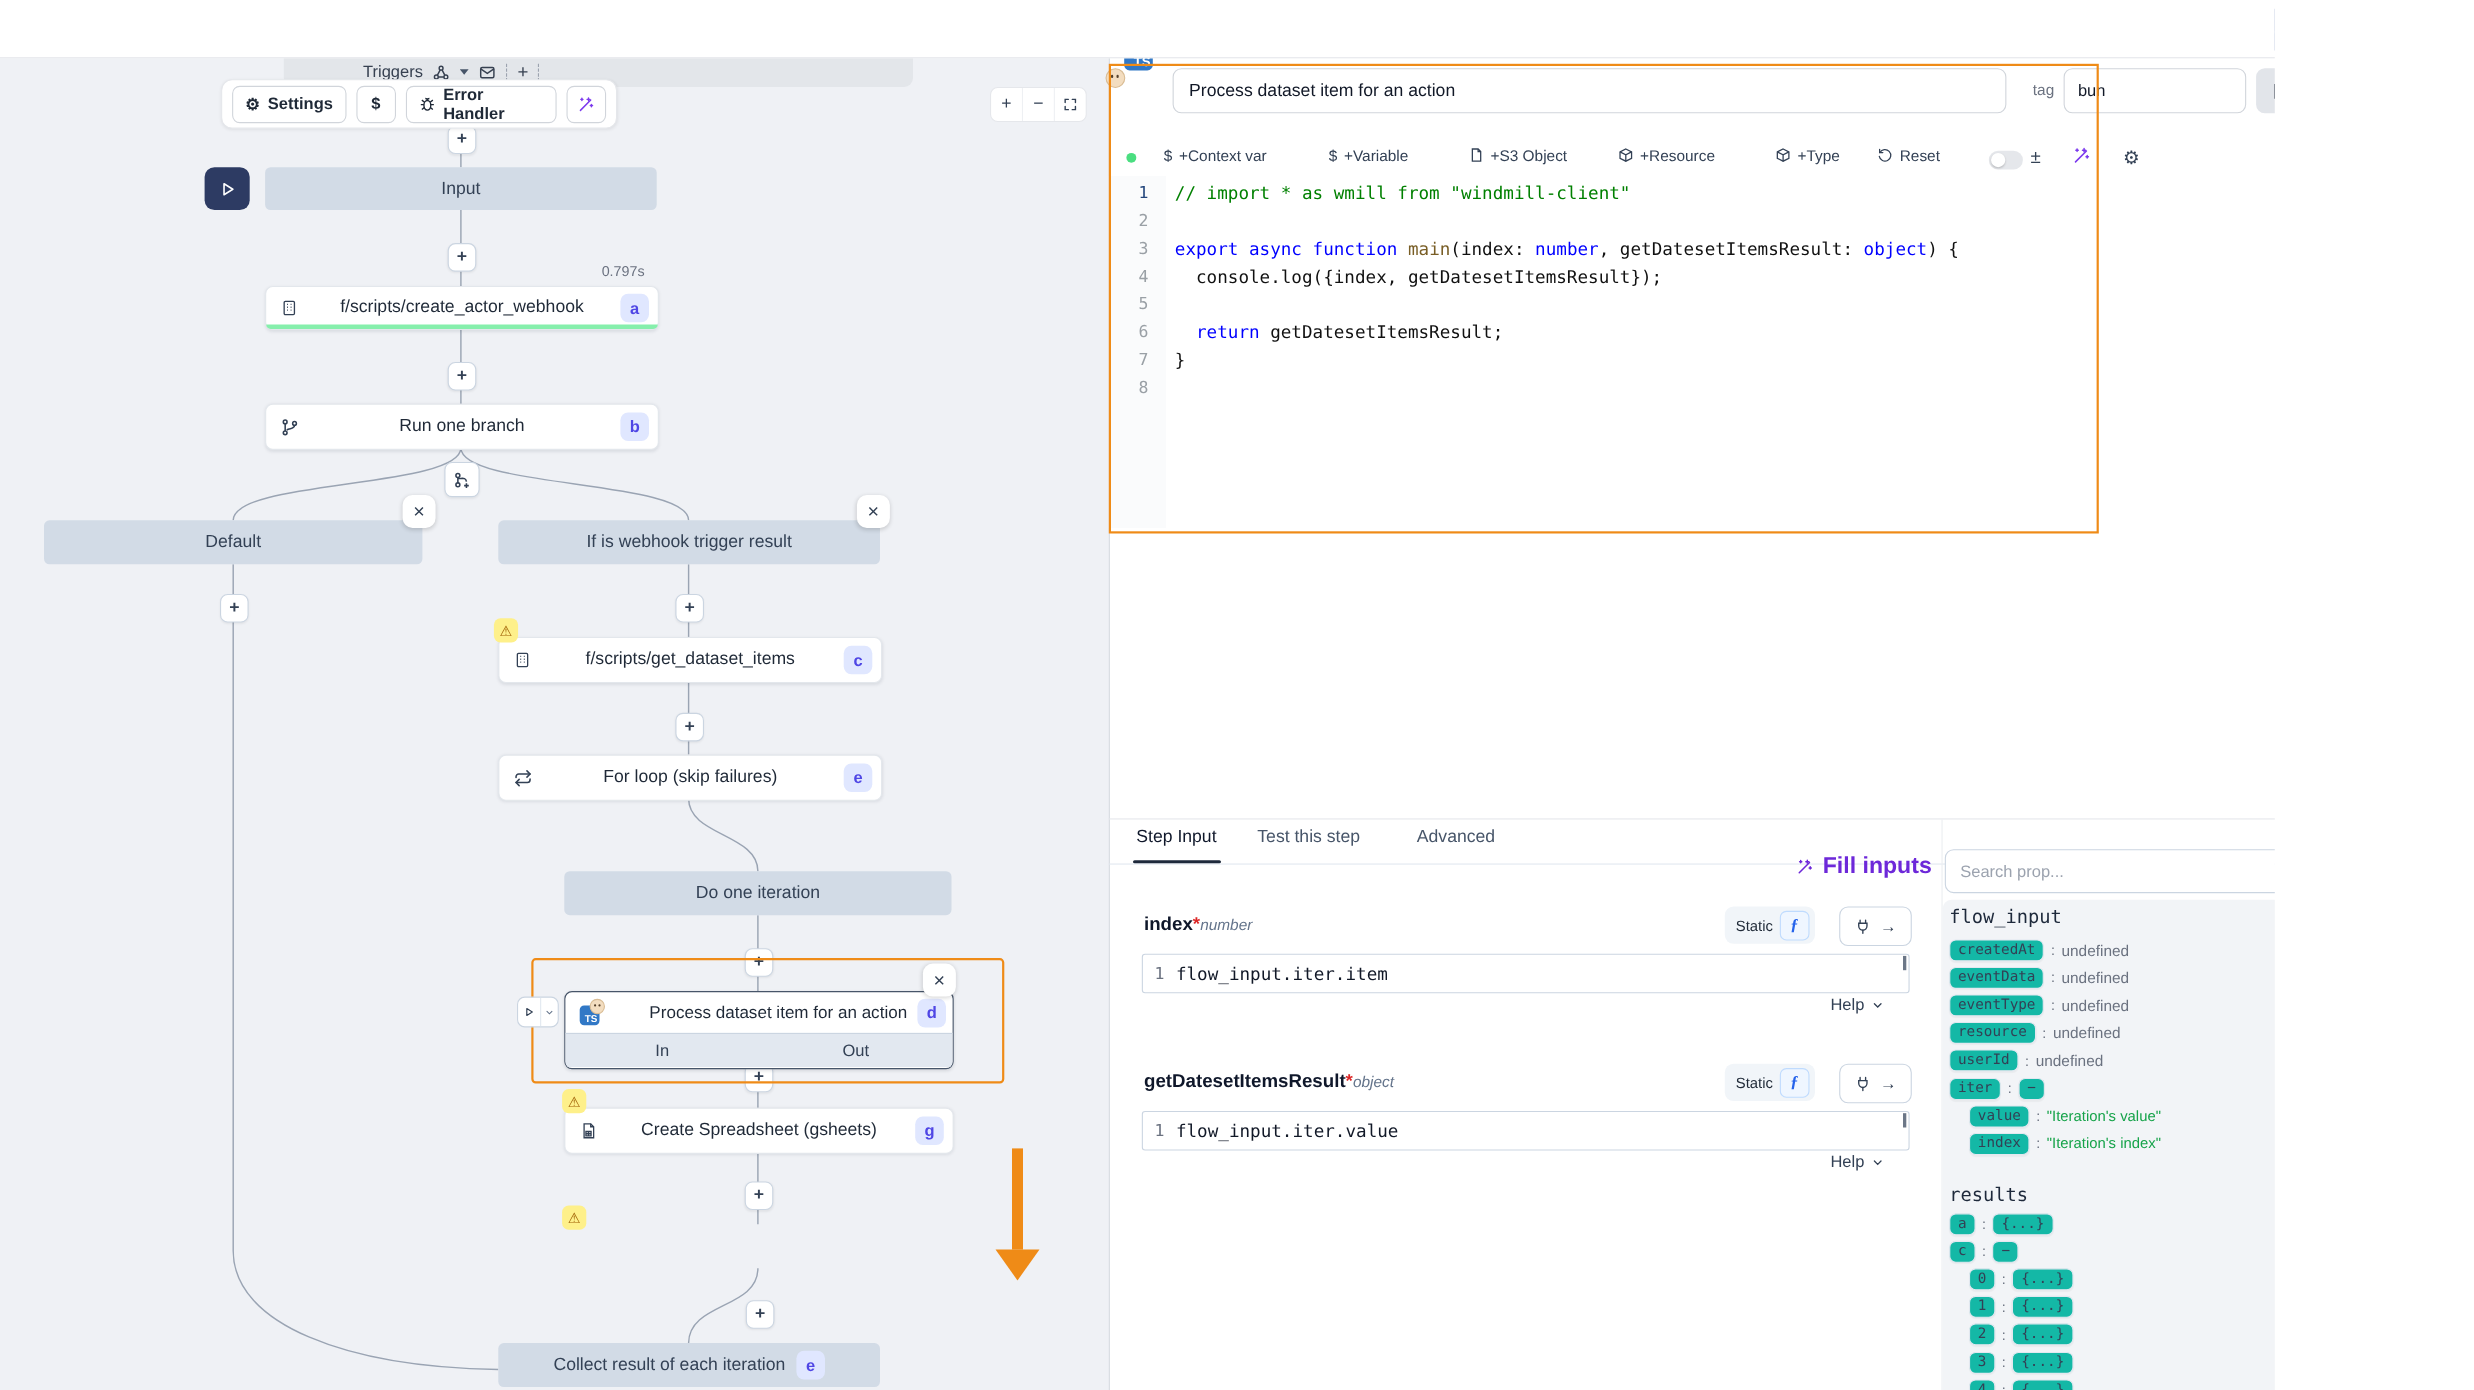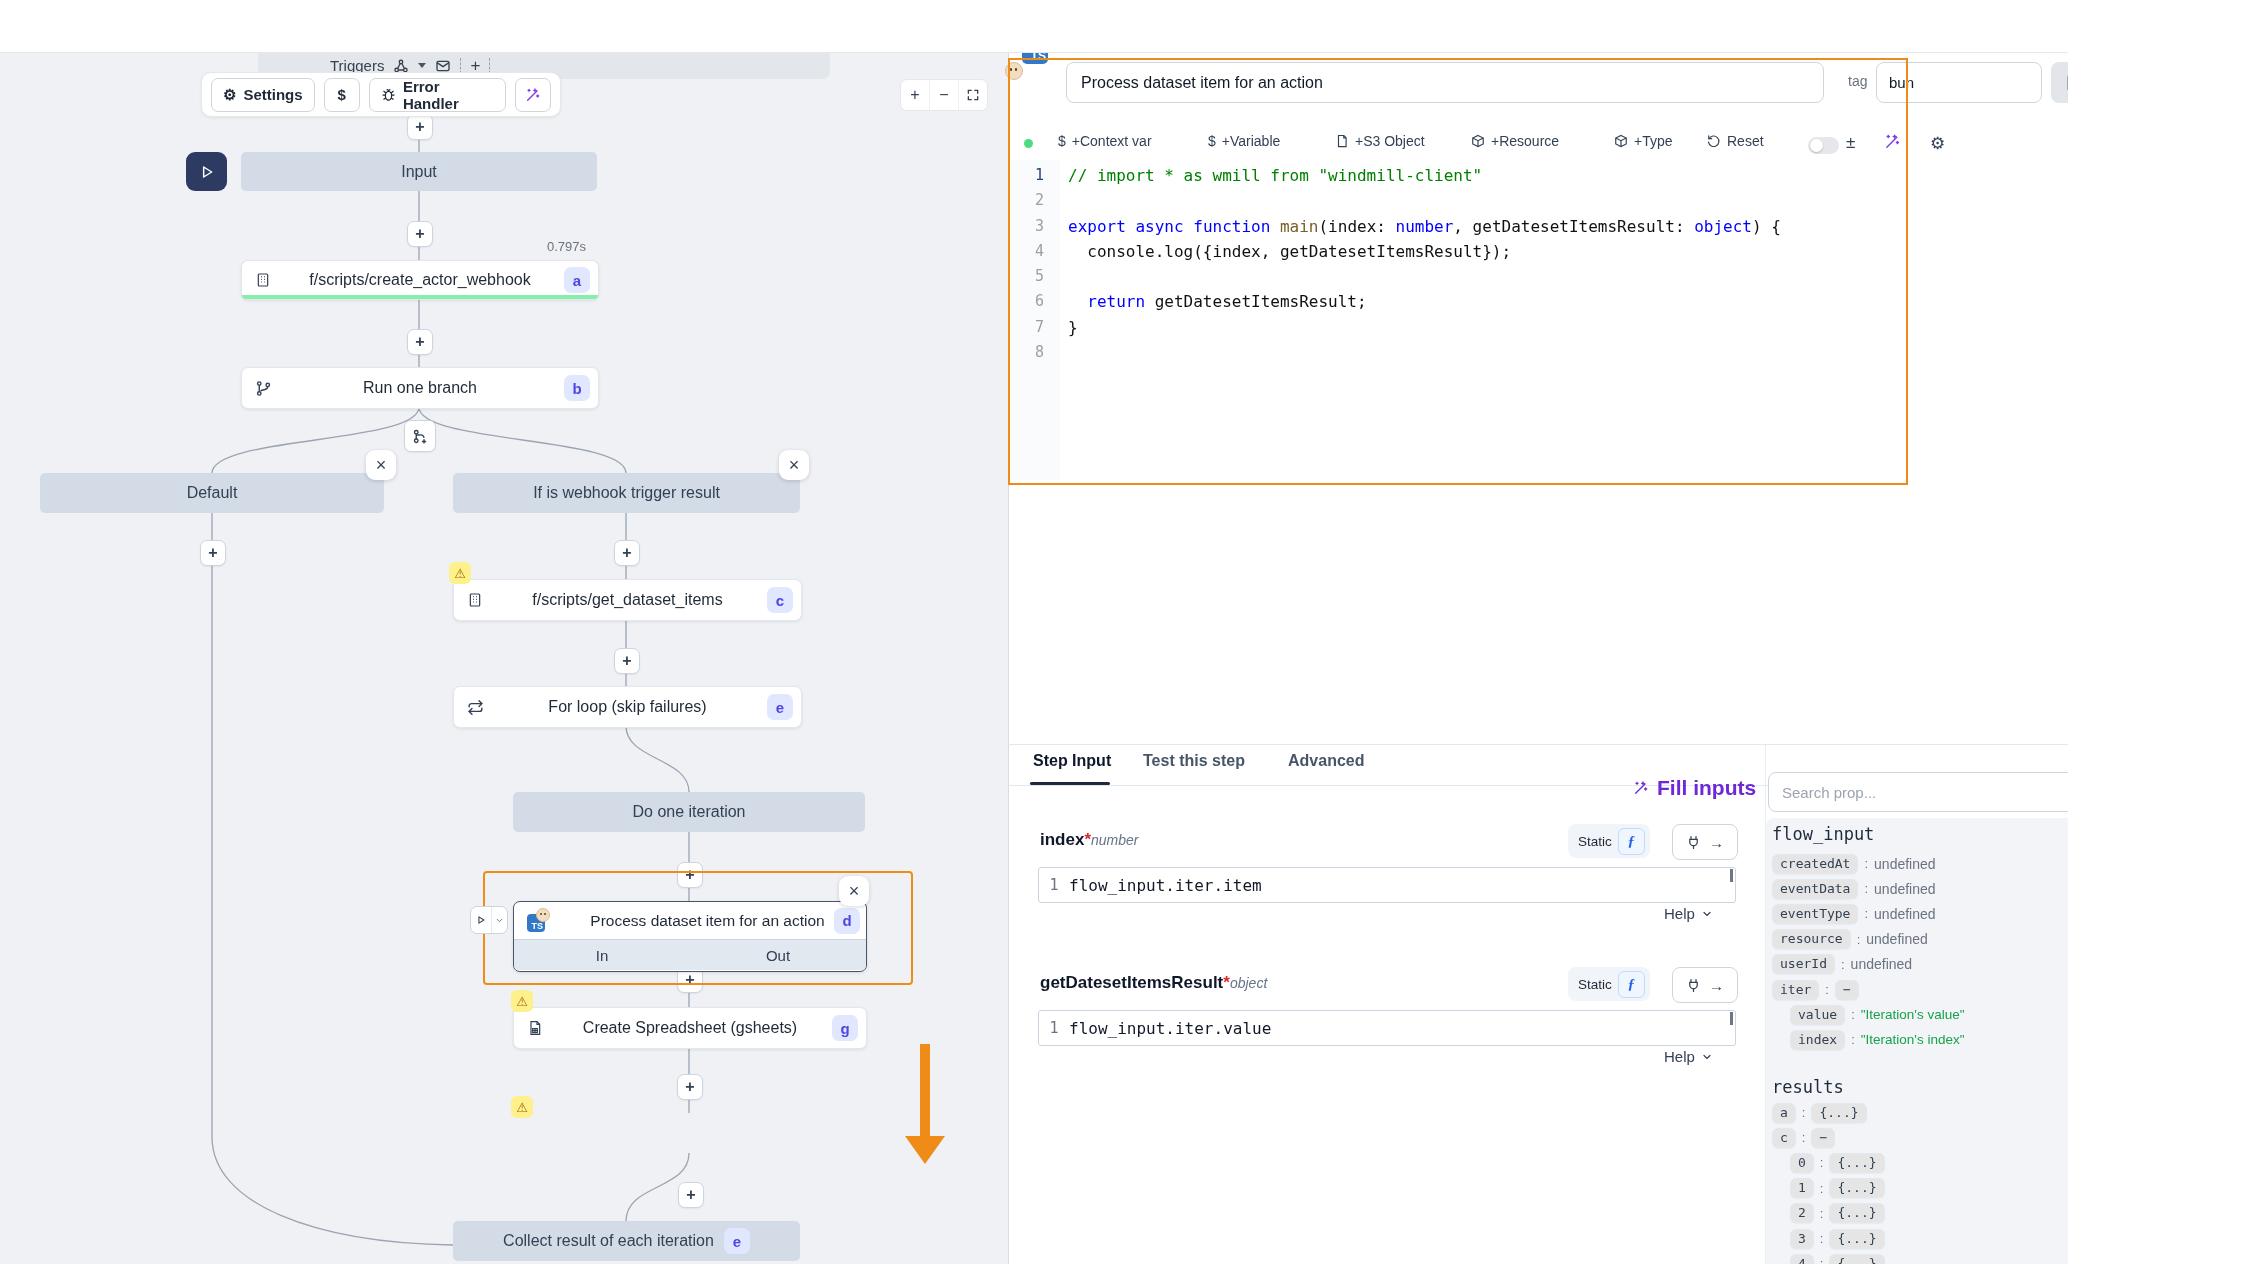--- a/index.html
+++ b/index.html
@@ -82,21 +82,21 @@
   .codelines{left:1068px;top:163px;font-family:"DejaVu Sans Mono",monospace;font-size:16px;color:#000;white-space:pre;}
   .code-line{height:25.3px;line-height:25.3px;}
   .tok-kw{color:#0000ff;}
   .tok-cmt{color:#008000;}
   .tok-pl{color:#111111;}
   .tok-fn{color:#795e26;}
   .tok-ty{color:#0000ff;}
   .edscrollmark{left:2241px;top:158px;width:6px;height:15px;background:#6b7280;border-radius:2px;opacity:.55;}
   
   .tabline{left:1008px;top:744px;width:1241px;height:1px;background:#e5e7eb;}
-  .tab{top:752px;font-size:16px;color:#475569;position:absolute;font-weight:bold;}
+  .tab{top:752px;font-size:16px;color:#475569;position:absolute;}
   .tab.active{color:#0f172a;}
   .tabunder{left:1030px;top:782px;width:80px;height:3px;background:#1e293b;border-radius:2px;}
   .tabborder{left:1008px;top:785px;width:1241px;height:1px;background:#e2e8f0;}
   .fillinputs{left:1633px;top:776px;display:flex;align-items:center;gap:8px;color:#6d28d9;font-size:21px;font-weight:600;}
   .arglabel{position:absolute;display:flex;align-items:baseline;}
   .argname{font-size:17px;font-weight:700;color:#0f172a;}
   .req{color:#dc2626;font-weight:700;}
   .argtype{font-size:14px;color:#64748b;font-style:italic;}
   .segctl{position:absolute;height:34px;background:#f1f5f9;border-radius:8px;display:flex;align-items:center;gap:6px;padding:0 5px 0 10px;box-sizing:border-box;}
   .seglab{font-size:13.5px;color:#1f2937;}
@@ -107,21 +107,21 @@
   .exprbox:after{content:"";position:absolute;right:2px;top:1px;width:3px;height:13px;background:#475569;opacity:.8;}
   .helplink{position:absolute;display:flex;align-items:center;gap:6px;color:#334155;font-size:15px;}
   
   .sidebarline{left:1765px;top:745px;width:1px;height:519px;background:#eceef1;}
   .searchprop{left:1768px;top:772px;width:462px;height:40px;border:1px solid #cbd5e1;border-radius:8px;background:#fff;display:flex;align-items:center;padding:0 13px;font-size:15px;color:#9ca3af;box-sizing:border-box;}
   .propsbg{left:1766px;top:818px;width:483px;height:446px;background:#f2f4f7;border-radius:8px 0 0 0;}
   .sectitle{position:absolute;font-family:"DejaVu Sans Mono",monospace;font-size:17px;color:#1e293b;}
   .circbtn{position:absolute;width:27px;height:27px;background:#fff;border:1px solid #e5e7eb;border-radius:50%;display:flex;align-items:center;justify-content:center;color:#334155;box-shadow:0 1px 2px rgba(0,0,0,.06);}
   .prow{display:flex;align-items:center;gap:6px;height:25.2px;}
   .prow.ind{padding-left:18px;}
-  .pill{background:#e5e5e5;border:1px solid #e2e8f0;border-radius:6px;padding:1px 7px;font-family:"DejaVu Sans Mono",monospace;font-size:13px;color:#334155;box-shadow:0 1px 1px rgba(0,0,0,.04);line-height:16px;}
+  .pill{background:#14b8a6;border:1px solid #e2e8f0;border-radius:6px;padding:1px 7px;font-family:"DejaVu Sans Mono",monospace;font-size:13px;color:#334155;box-shadow:0 1px 1px rgba(0,0,0,.04);line-height:16px;}
   .colon{color:#6b7280;font-size:13px;}
   .vundef{color:#6b7280;font-size:14px;}
   .vstr{color:#16a34a;font-size:13.5px;}
   .sbthumb{position:absolute;width:7px;border-radius:4px;background:#c7ccd4;}
   .rowswrap{position:absolute;display:flex;flex-direction:column;}
 </style>
 </head>
 <body>
 
 <div id="app">

